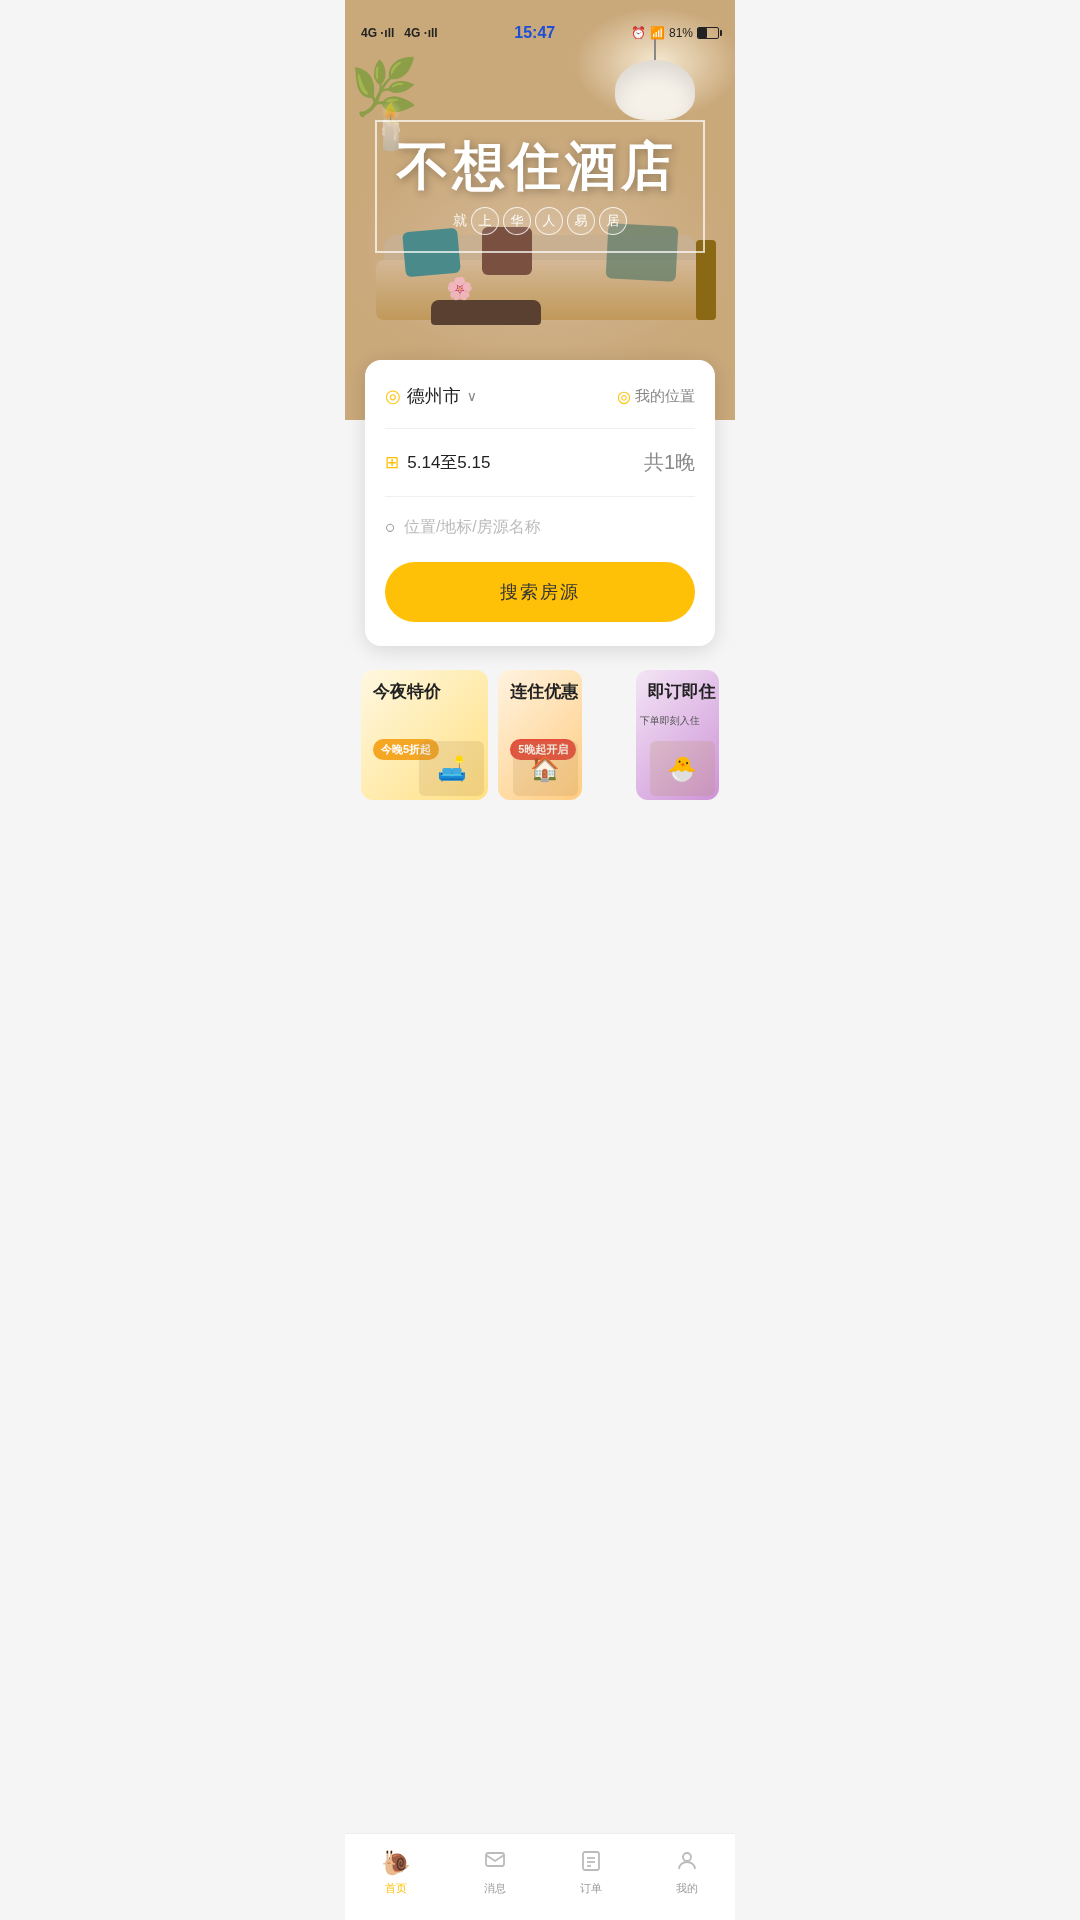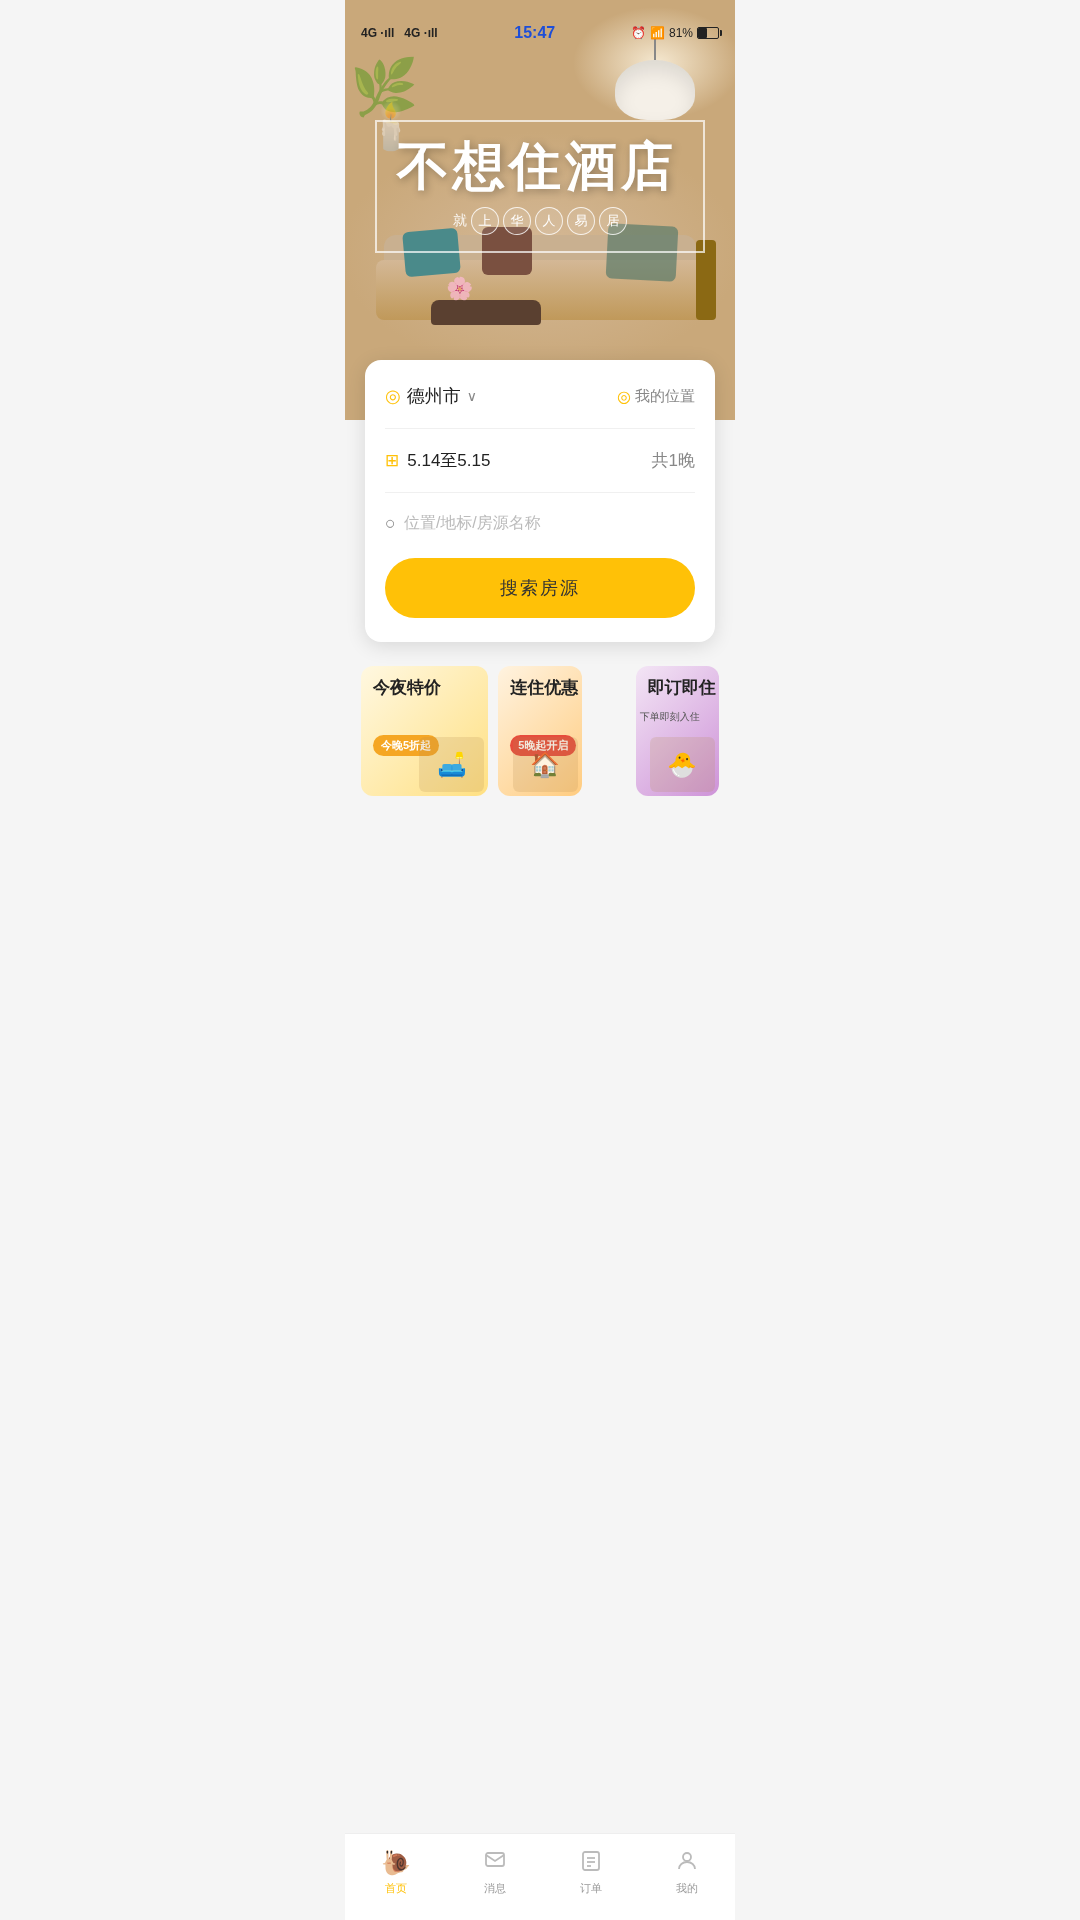--- a/index.html
+++ b/index.html
@@ -207,21 +207,21 @@
       gap: 8px;
       font-size: 17px;
       color: #222;
     }
     .calendar-icon {
       color: #ffc107;
       font-size: 17px;
     }
     .nights-text {
       color: #888;
-      font-size: 17px;
+      font-size: 20px;
     }
 
     .search-input-row {
       display: flex;
       align-items: center;
       gap: 8px;
       padding: 20px 0;
     }
     .search-icon {
       color: #888;

